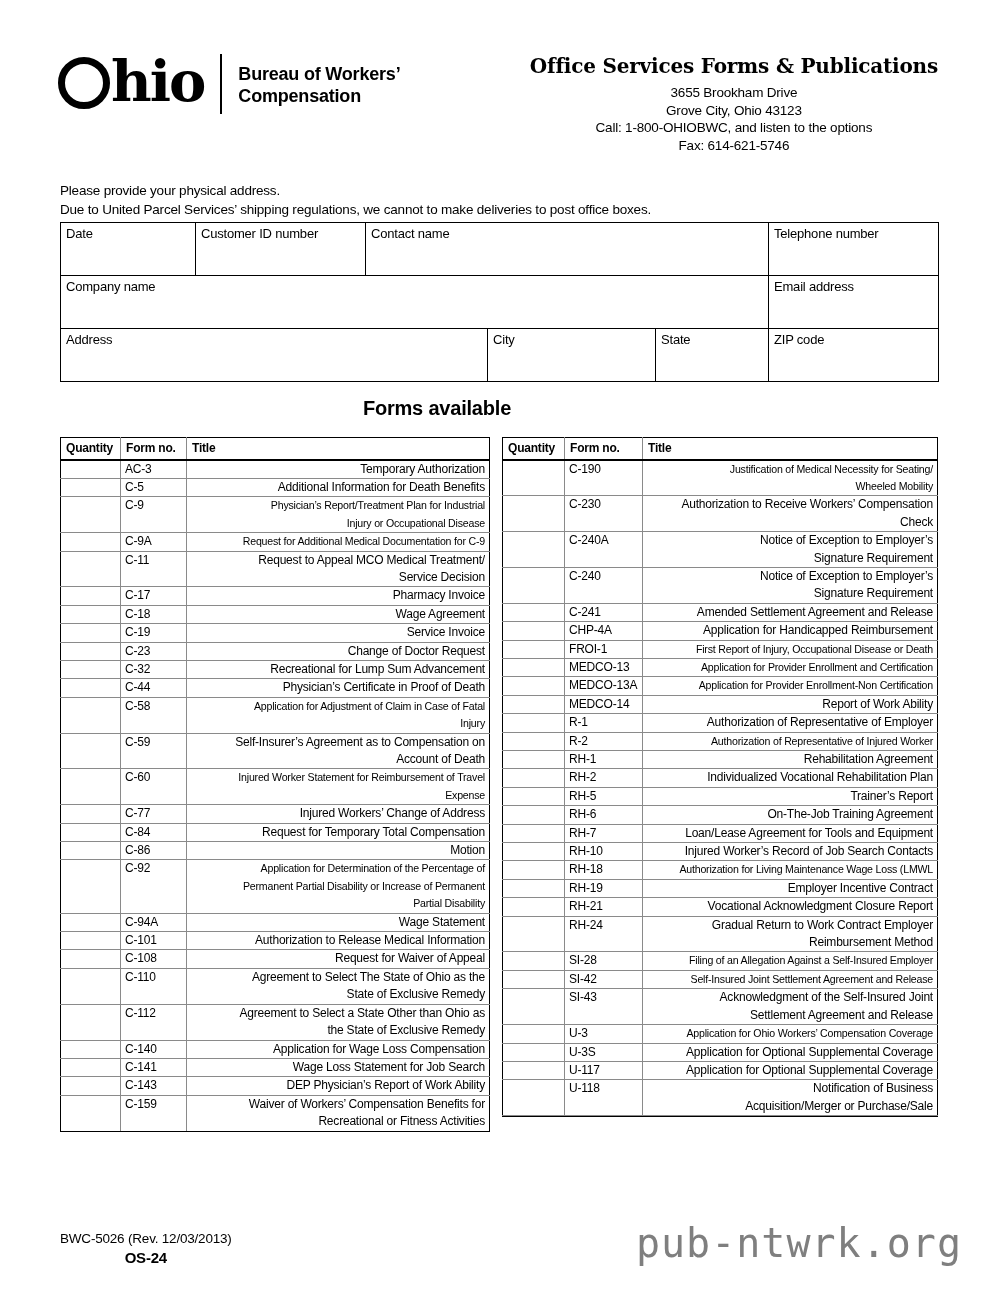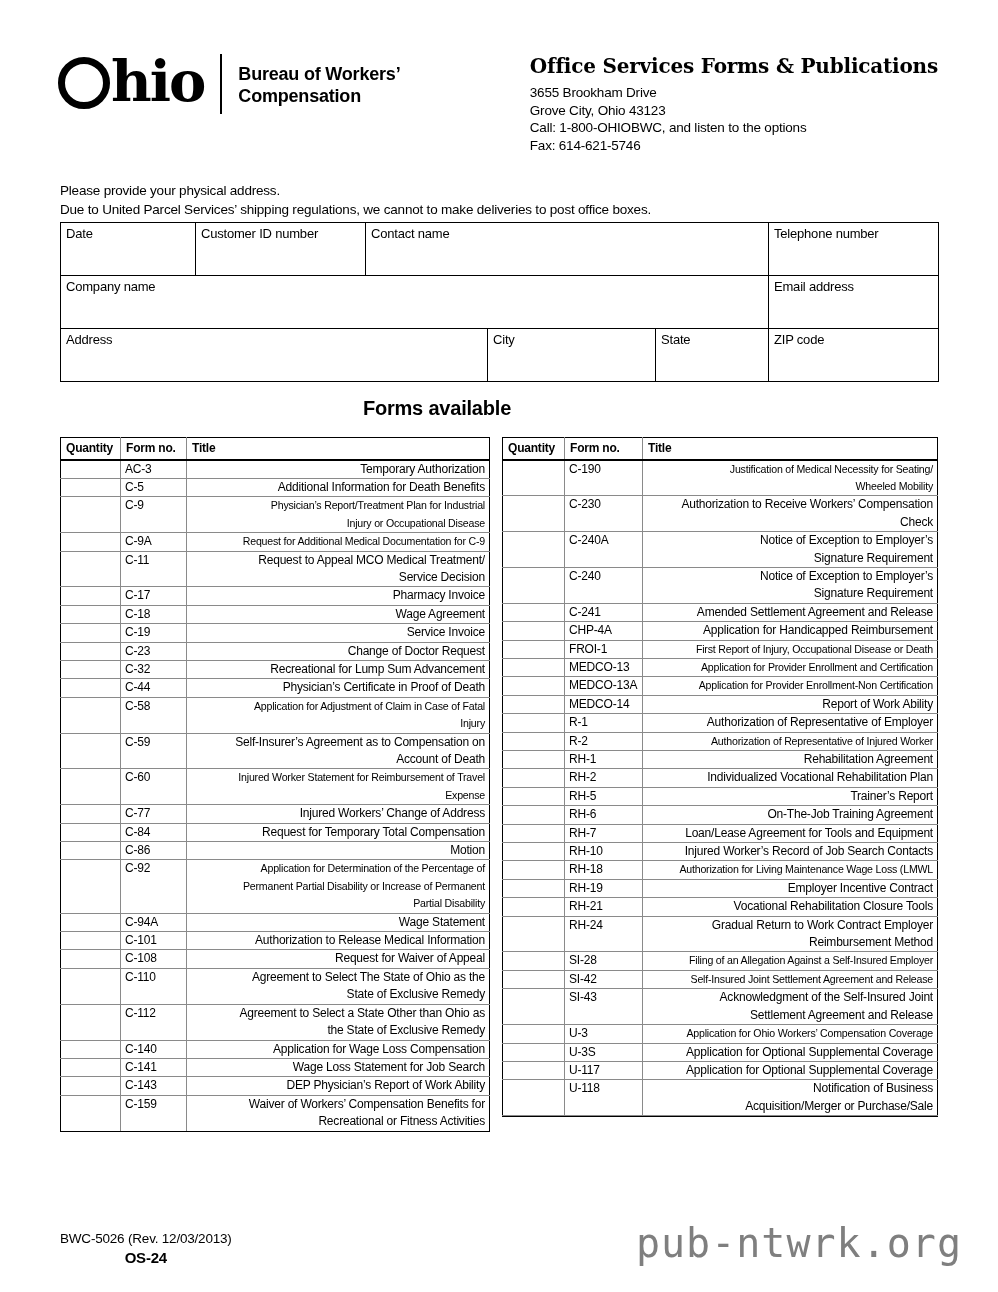--- a/index.html
+++ b/index.html
@@ -11,21 +11,21 @@
   }
 
   
   .header-left { position:absolute; left:58px; top:48px; display:flex; align-items:center; }
   .ohio { display:flex; align-items:flex-start; }
   .o-circle { display:inline-block; width:52px; height:52px; border:7px solid #000; border-radius:50%; margin-top:8px; }
   .hio { font-family:"DejaVu Serif", serif; font-weight:bold; font-size:56px; line-height:64px; letter-spacing:-2px; margin-left:1px; }
   .logo-divider { width:2px; height:60px; background:#000; margin:6px 16px 0 16px; }
   .agency { font-size:18px; font-weight:bold; line-height:22px; padding-top:8px; letter-spacing:-0.2px; }
 
-  .header-right { position:absolute; right:60px; top:54px; text-align:left; }
+  .header-right { position:absolute; right:60px; top:54px; text-align:center; }
   .office-title { font-family:"DejaVu Serif", serif; font-weight:bold; font-size:20px; letter-spacing:-0.2px; margin-bottom:6px; }
   .office-line { font-size:13.5px; line-height:17.5px; letter-spacing:-0.2px; }
 
   
   .instructions { position:absolute; left:60px; top:181px; font-size:13.5px; line-height:19px; letter-spacing:-0.2px; }
 
   
   .info-table { position:absolute; left:60px; top:222px; width:878px; border-collapse:collapse; table-layout:fixed; }
   .info-table td { border:1.8px solid #000; height:53px; vertical-align:top; padding:3px 5px; font-size:13px; letter-spacing:-0.2px; }
 
@@ -394,21 +394,21 @@
         <td class="ftitle condensed">Authorization for Living Maintenance Wage Loss (LMWL</td>
       </tr>
       <tr>
         <td></td>
         <td>RH-19</td>
         <td class="ftitle">Employer Incentive Contract</td>
       </tr>
       <tr>
         <td></td>
         <td>RH-21</td>
-        <td class="ftitle">Vocational Rehabilitation Closure Tools</td>
+        <td class="ftitle">Vocational Acknowledgment Closure Report</td>
       </tr>
       <tr>
         <td></td>
         <td>RH-24</td>
         <td class="ftitle">Gradual Return to Work Contract Employer
 Reimbursement Method</td>
       </tr>
       <tr>
         <td></td>
         <td>SI-28</td>

